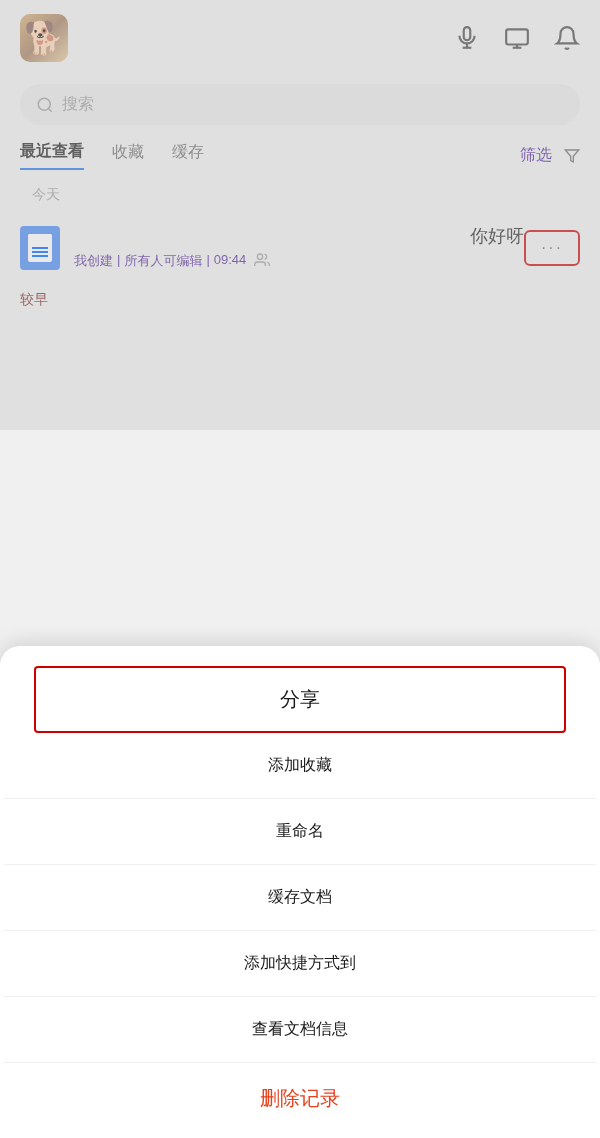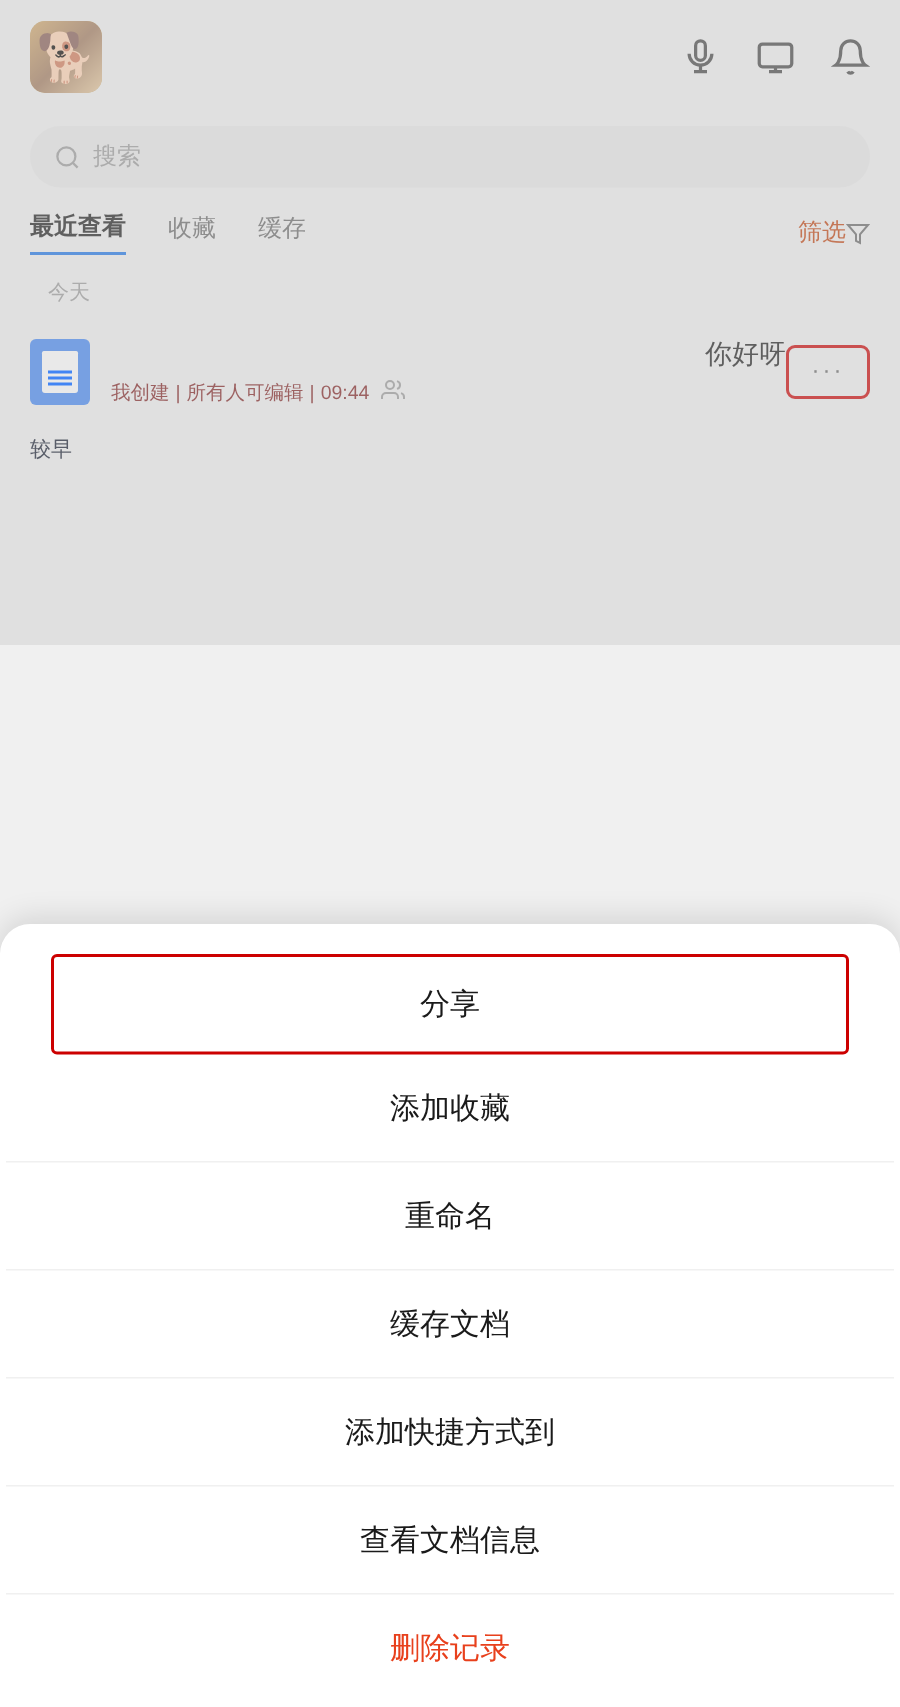--- a/index.html
+++ b/index.html
@@ -102,25 +102,25 @@
     }
 
     .tab.active {
       color: #1a1a1a;
       font-weight: bold;
       border-bottom: 2px solid #1a73e8;
     }
 
     .tab-filter {
       margin-left: auto;
-      color: #c2410c;
-      font-size: 16px;
-      display: flex;
-      align-items: center;
-      gap: 0;
+      color: #4c1d95;
+      font-size: 16px;
+      display: flex;
+      align-items: center;
+      gap: 12px;
     }
 
     
     .section-label {
       padding: 4px 32px 8px;
       font-size: 14px;
       color: #999;
     }
 
     
@@ -173,23 +173,22 @@
     .doc-title {
       font-size: 18px;
       color: #1a1a1a;
       font-weight: 500;
       margin-bottom: 4px;
       text-align: right;
     }
 
     .doc-meta {
       font-size: 13px;
-      color: #7f1d1d;
-      display: flex;
-      align-items: center;
+      color: #4c1d95;
+      display: flex;
       gap: 4px;
     }
 
     .doc-more {
       width: 56px;
       height: 36px;
       border: 2px solid #cc0000;
       border-radius: 6px;
       display: flex;
       align-items: center;
@@ -197,21 +196,21 @@
       color: #666;
       font-size: 16px;
       letter-spacing: 2px;
       flex-shrink: 0;
     }
 
     
     .section-label-earlier {
       padding: 8px 20px 4px;
       font-size: 14px;
-      color: #0f172a;
+      color: #7f1d1d;
       background: #f0f0f0;
     }
 
     
     .menu-overlay {
       position: absolute;
       bottom: 0;
       left: 0;
       right: 0;
       background: white;
@@ -231,21 +230,21 @@
       margin: 16px 30px 0;
       border: 2px solid #cc0000;
       border-radius: 4px;
     }
 
     .menu-item-normal {
       display: flex;
       align-items: center;
       justify-content: center;
       padding: 22px 20px;
-      font-size: 20px;
+      font-size: 16px;
       color: #1a1a1a;
       border-bottom: 1px solid #f0f0f0;
       cursor: pointer;
     }
 
     .menu-item-delete {
       display: flex;
       align-items: center;
       justify-content: center;
       padding: 22px 20px;

